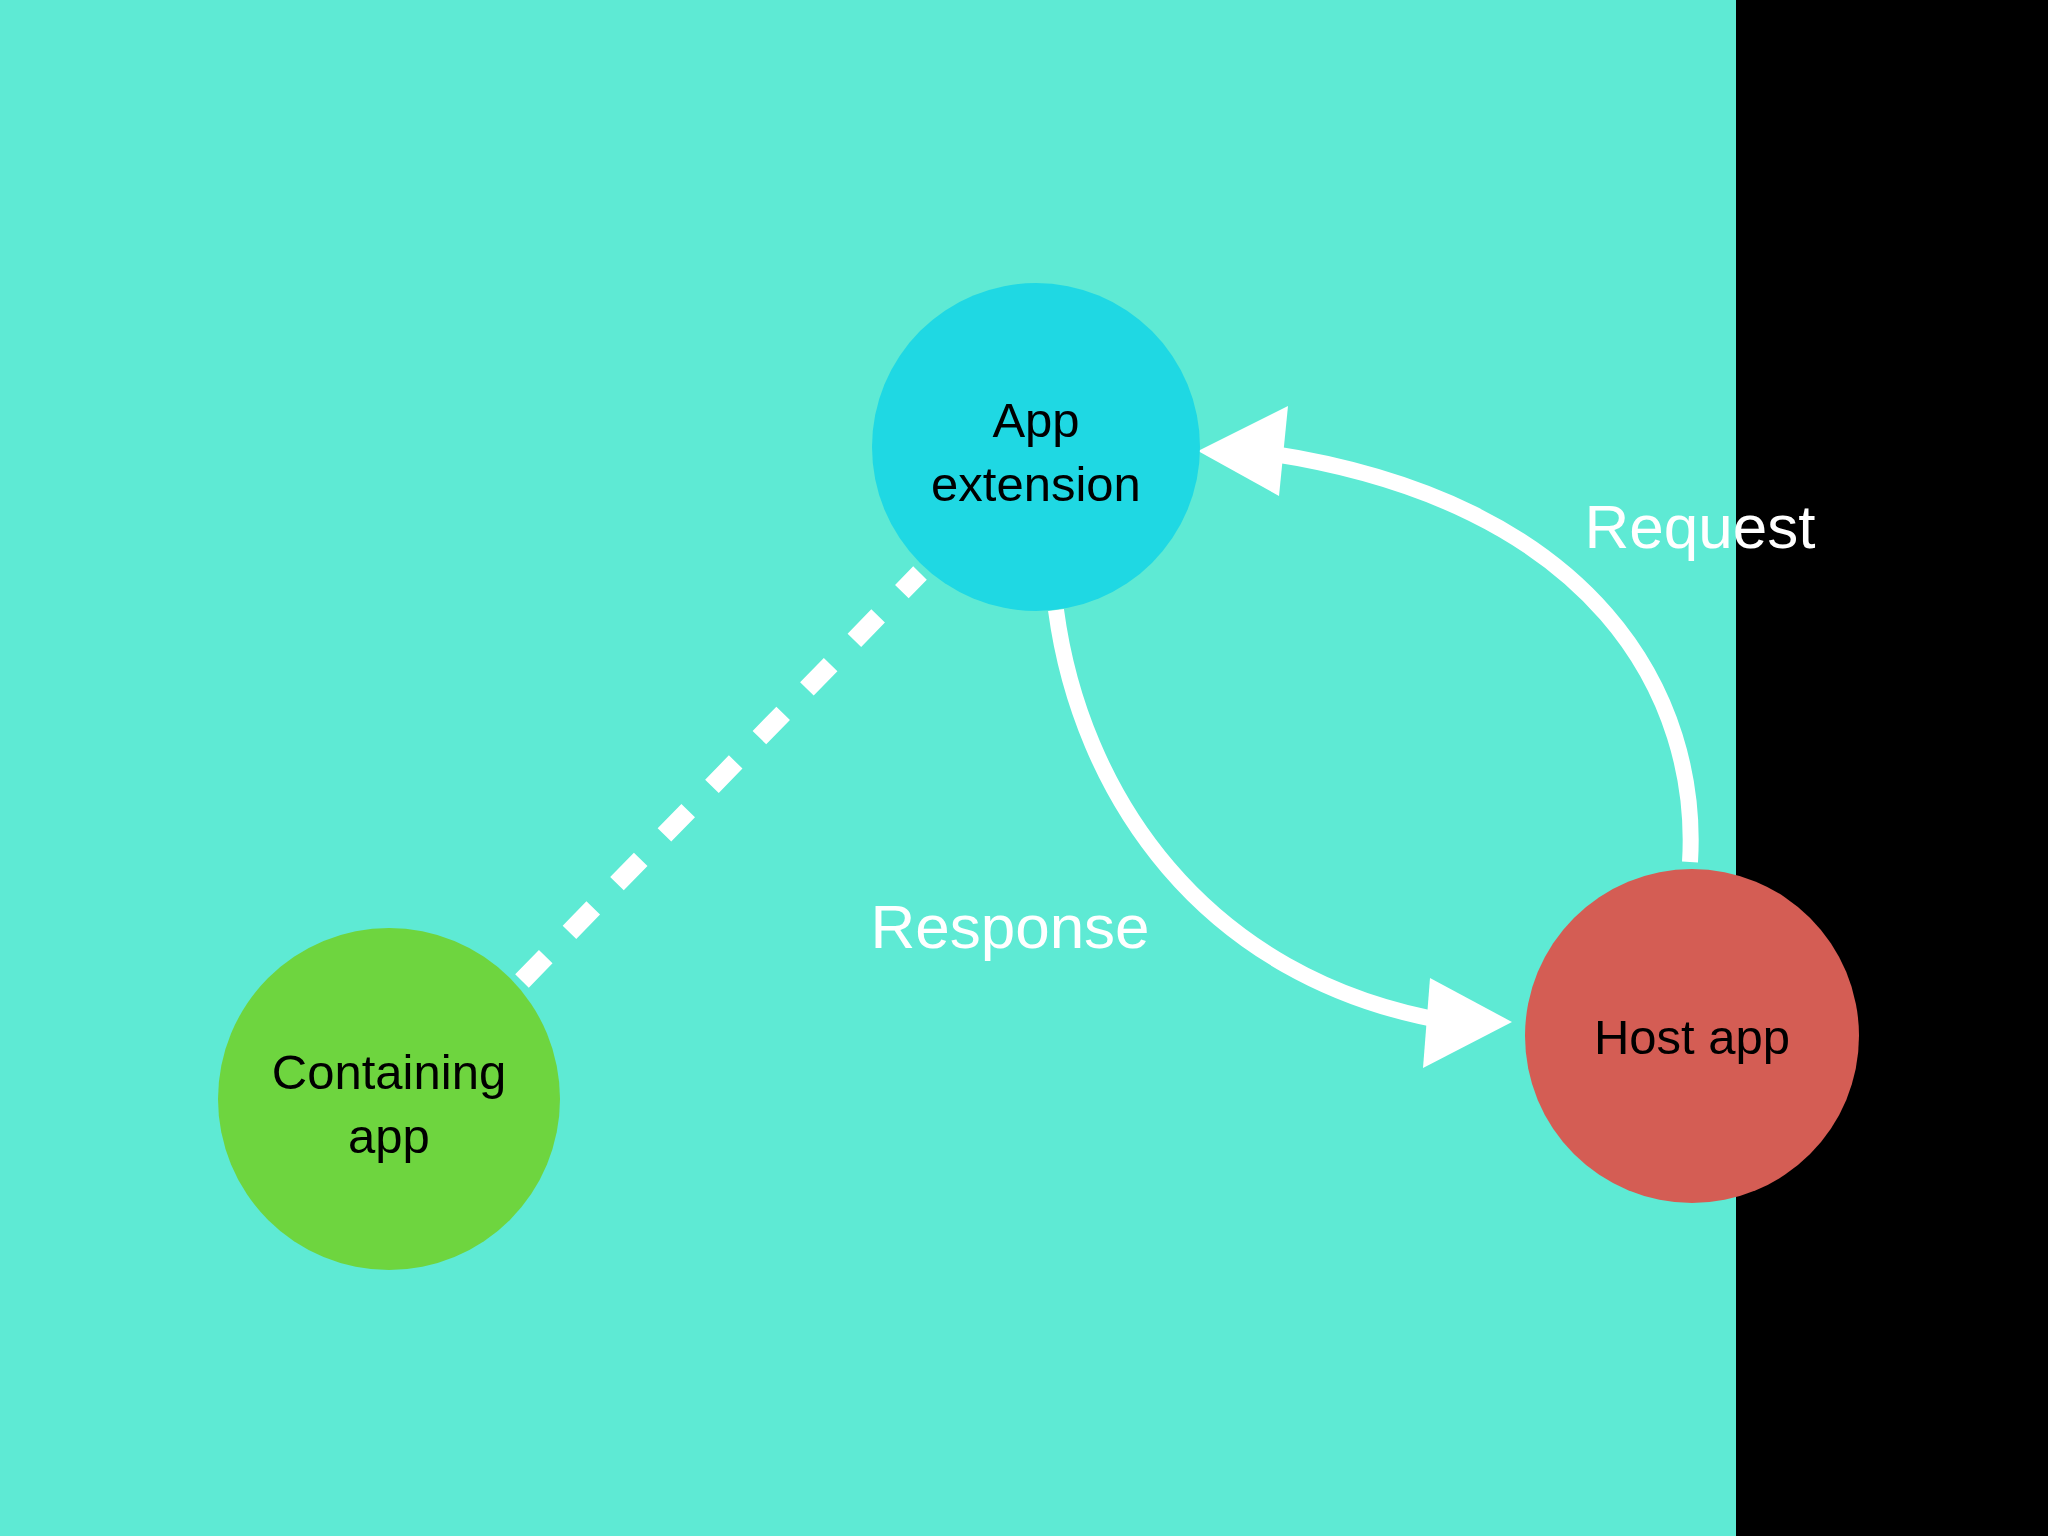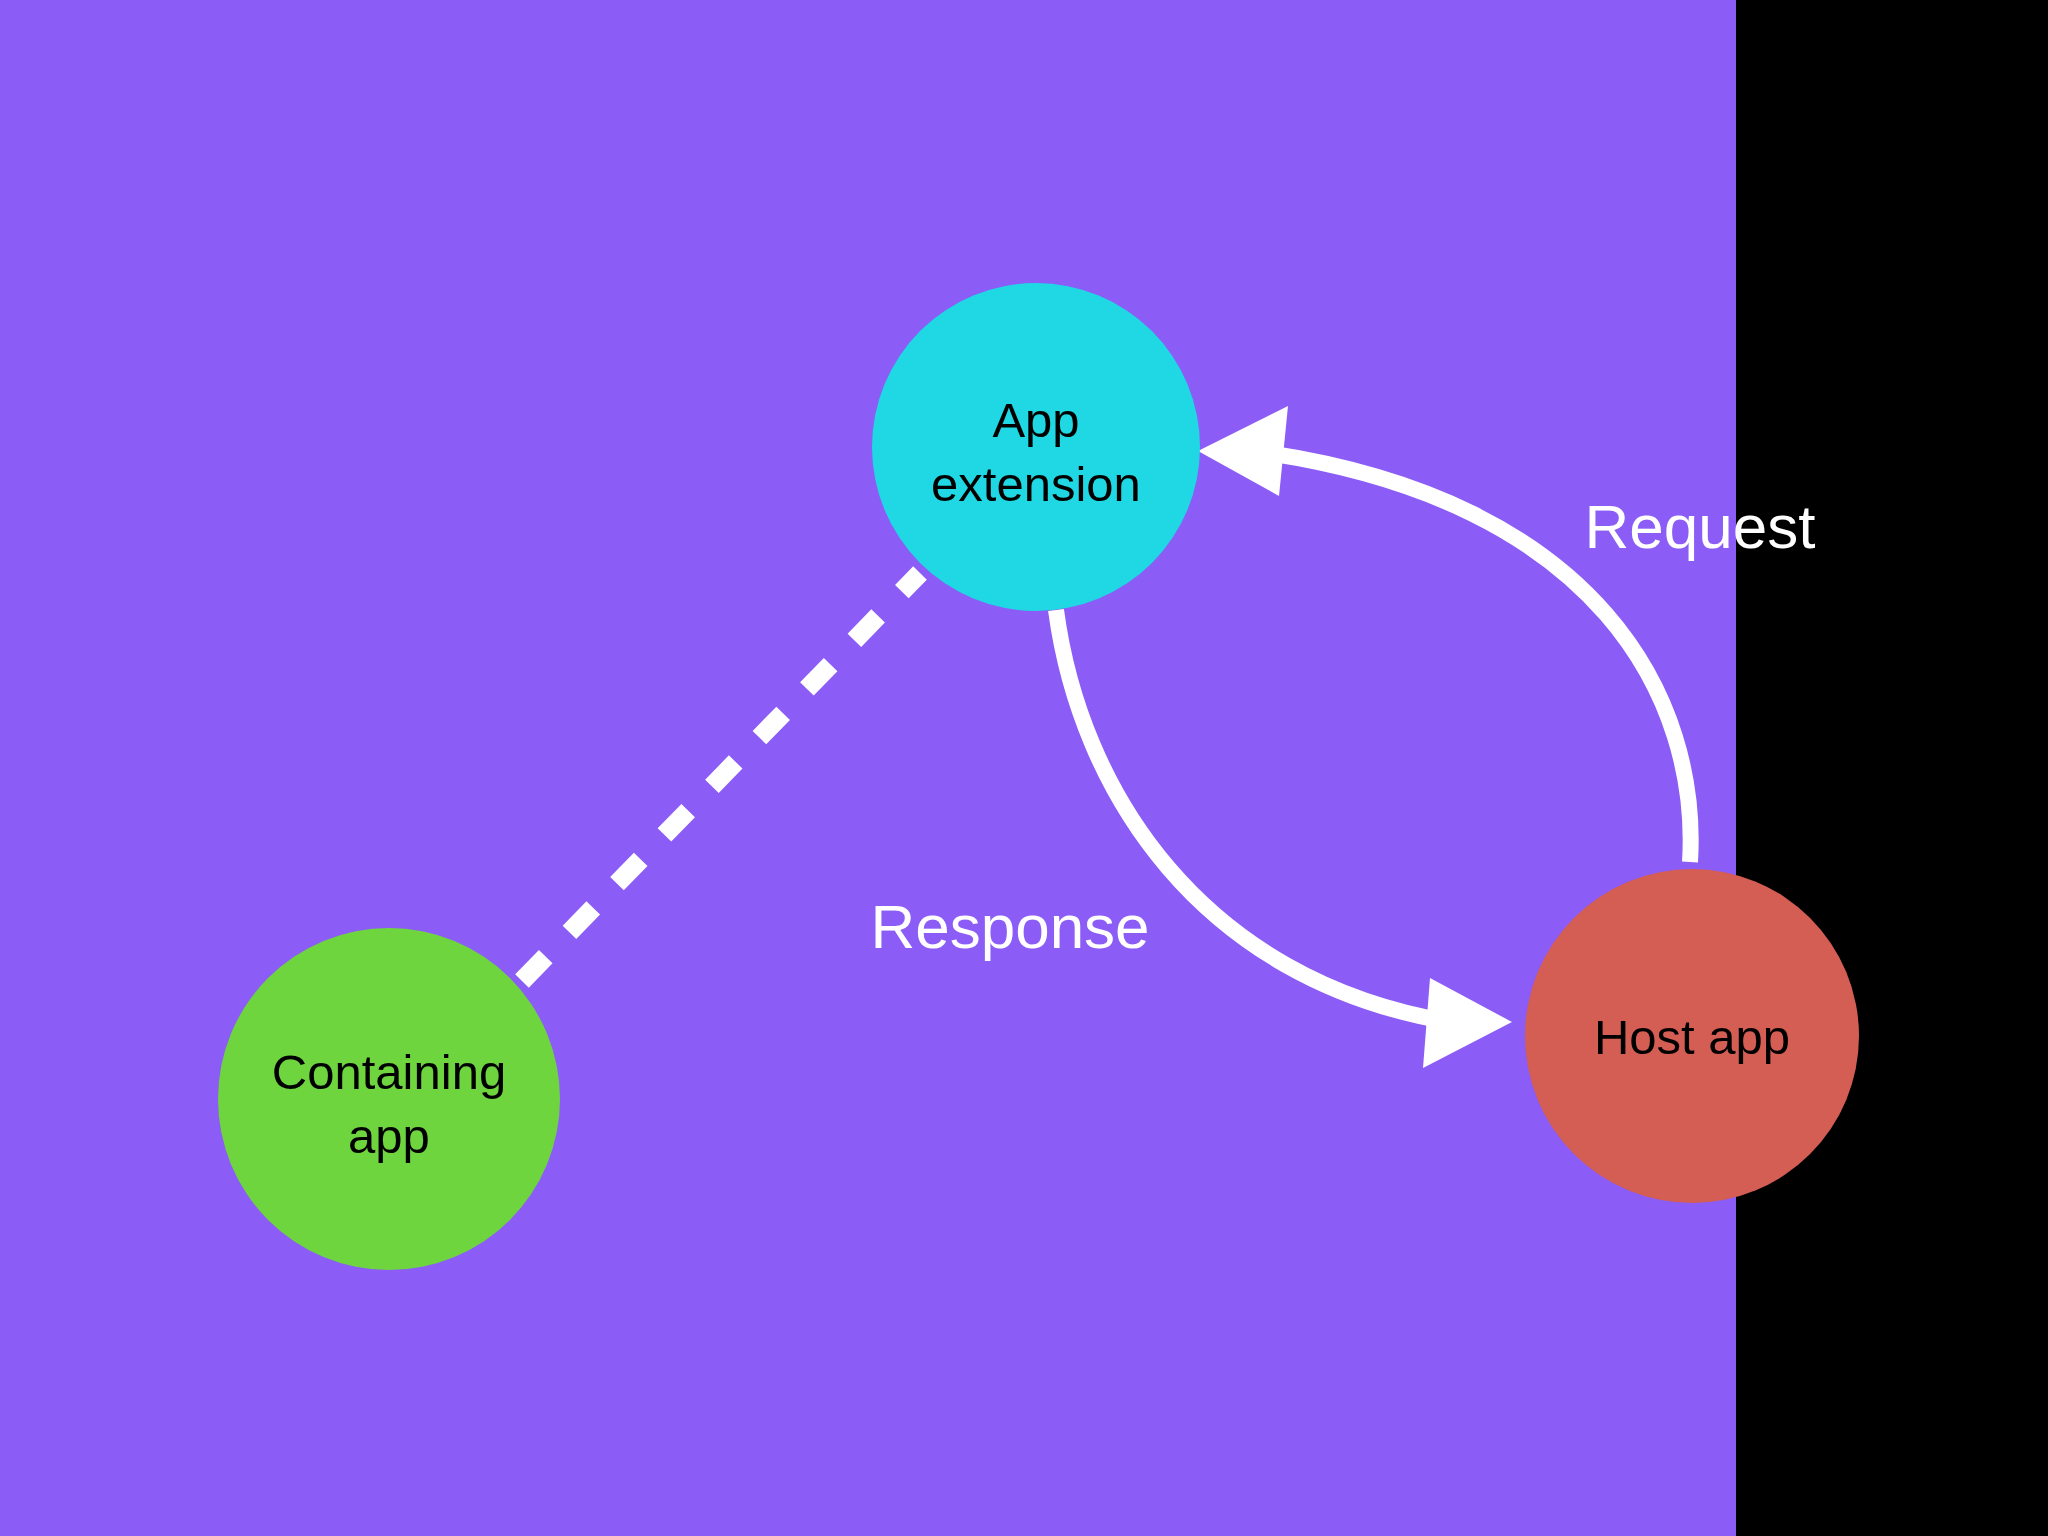--- a/index.html
+++ b/index.html
@@ -11,21 +11,21 @@
   body {
     width: 2048px;
     height: 1536px;
     overflow: hidden;
     font-family: "Liberation Sans", sans-serif;
   }
   #diagram-root {
     position: relative;
     width: 1736px;
     height: 1536px;
-    background: #8b5cf6;
+    background: #5eead4;
   }
   svg.canvas {
     position: absolute;
     top: 0;
     left: 0;
     width: 2048px;
     height: 1536px;
     display: block;
   }
   .node-label {

